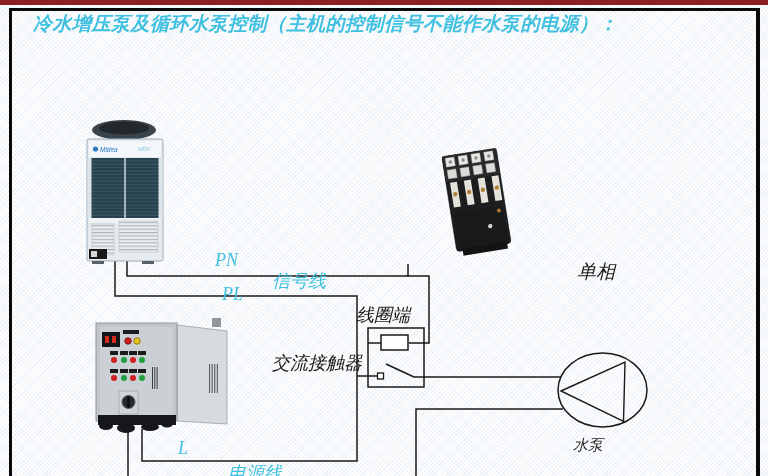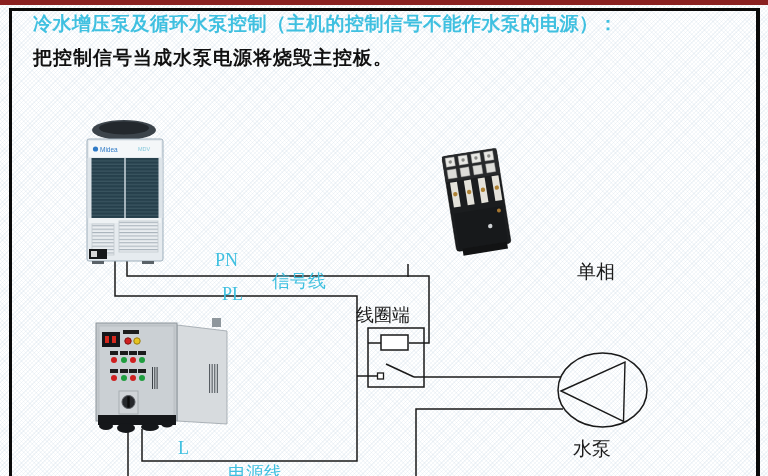--- a/index.html
+++ b/index.html
@@ -3,20 +3,21 @@
 <meta charset="utf-8">
 <style>
   html,body{margin:0;padding:0;background:#e9e9e9;}
   .slide{
     position:relative;width:768px;height:476px;overflow:hidden;
     background-color:#ffffff;
     background-image:
       repeating-linear-gradient(135deg, rgba(185,205,222,.20) 0 1px, transparent 1px 3px),
       repeating-linear-gradient(45deg,  rgba(185,205,222,.14) 0 1px, transparent 1px 3px);
     font-family:"Liberation Sans", sans-serif;
+    font-style:italic;
   }
   .top-bar{position:absolute;left:0;top:0;width:768px;height:5px;background:var(--topbar,#8b2121);}
   .frame{position:absolute;left:9px;top:8px;width:744px;height:480px;
          border-left:3px solid #0a0a0a;border-top:3px solid #0a0a0a;border-right:4px solid #0a0a0a;}
   .title{position:absolute;left:33px;top:11px;width:700px;
          font-size:19px;font-weight:bold;color:var(--accent,#3fc0e0);letter-spacing:.5px;}
   .warning{position:absolute;left:33px;top:45px;width:700px;
          font-size:19px;font-weight:bold;color:#111;letter-spacing:1px;}
   .lbl{position:absolute;font-family:"Liberation Serif", serif;font-size:18px;color:#1a1a1a;white-space:nowrap;}
   .lbl.cyan{color:var(--accent,#3fc0e0);}
@@ -24,21 +25,20 @@
 </style>
 </head>
 <body>
 
 <div class="slide">
 
   <div class="top-bar"></div>
   <div class="frame"></div>
 
   <div class="title">冷水增压泵及循环水泵控制（主机的控制信号不能作水泵的电源）：</div>
-  <div class="warning">把控制信号当成水泵电源将烧毁主控板。</div>
 
   <svg class="layer" width="768" height="476" viewBox="0 0 768 476">
     <g stroke="#1a1a1a" stroke-width="1.5" fill="none">
 
       <path d="M115,261 L115,296 L357,296 L357,461 L142,461 L142,429"></path>
 
       <path d="M128,429 L128,478"></path>
 
       <path d="M127,261 L127,276 L429,276 L429,343 L409,343"></path>
 
@@ -188,18 +188,19 @@
       <circle cx="486" cy="228" r="2.2" fill="#cfd2d4"></circle>
       <circle cx="497" cy="214" r="2" fill="#a87832"></circle>
       <rect x="455" y="246" width="45" height="7" fill="#121314"></rect>
     </g>
   </svg>
 
   <div class="lbl cyan" style="left:215px;top:250px;">PN</div>
   <div class="lbl cyan" style="left:272px;top:269px;">信号线</div>
   <div class="lbl cyan" style="left:222px;top:284px;">PL</div>
   <div class="lbl" style="left:356px;top:303px;">线圈端</div>
+  <div class="lbl" style="left:272px;top:351px;">交流接触器</div>
   <div class="lbl" style="left:577px;top:259px;font-size:19px;">单相</div>
-  <div class="lbl" style="left:573px;top:436px;font-size:19px;">水泵</div>
+  <div class="lbl" style="left:573px;top:436px;font-size:15px;">水泵</div>
   <div class="lbl cyan" style="left:178px;top:438px;">L</div>
   <div class="lbl cyan" style="left:228px;top:461px;">电源线</div>
 
 </div>
 
 </body></html>

